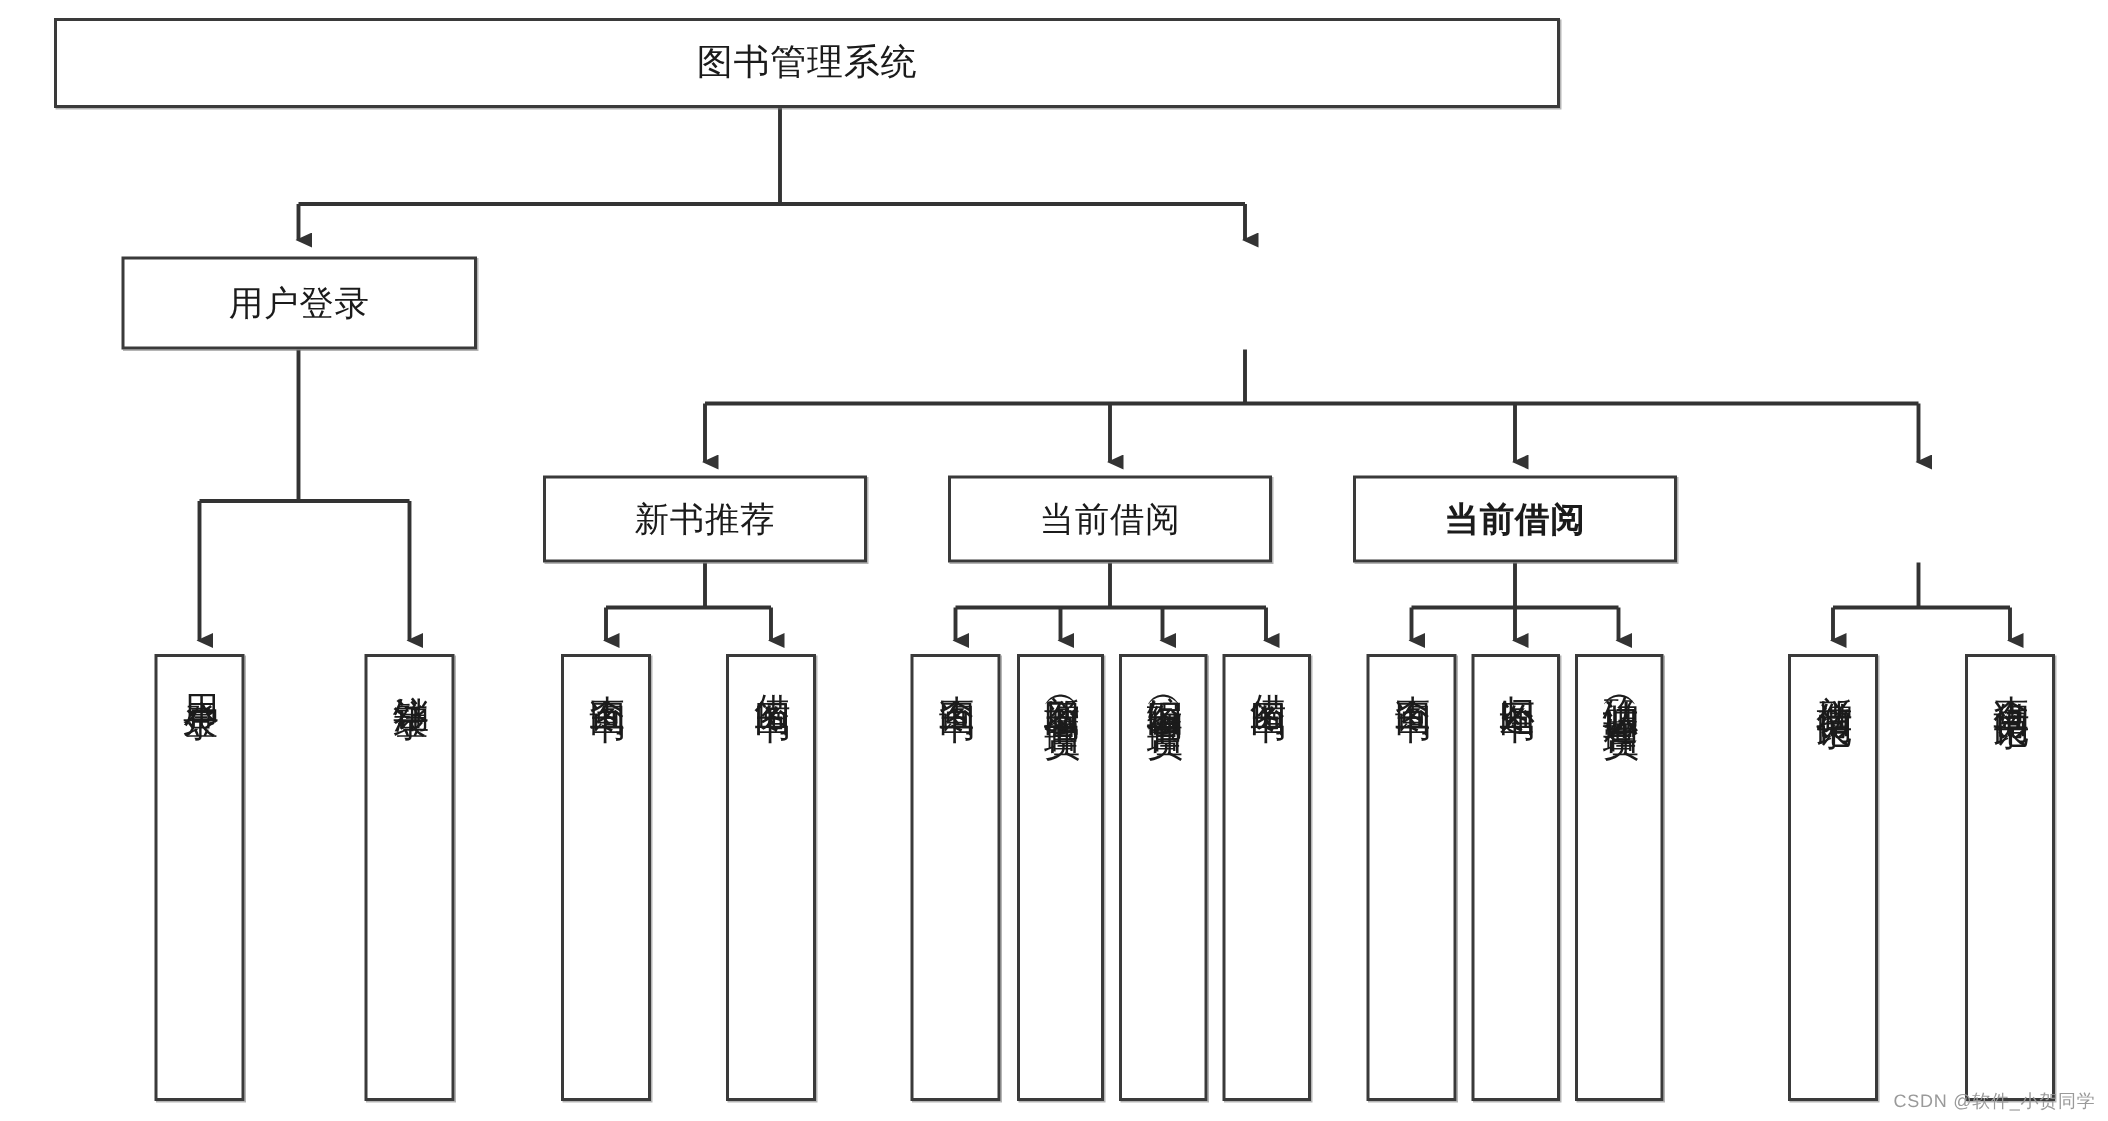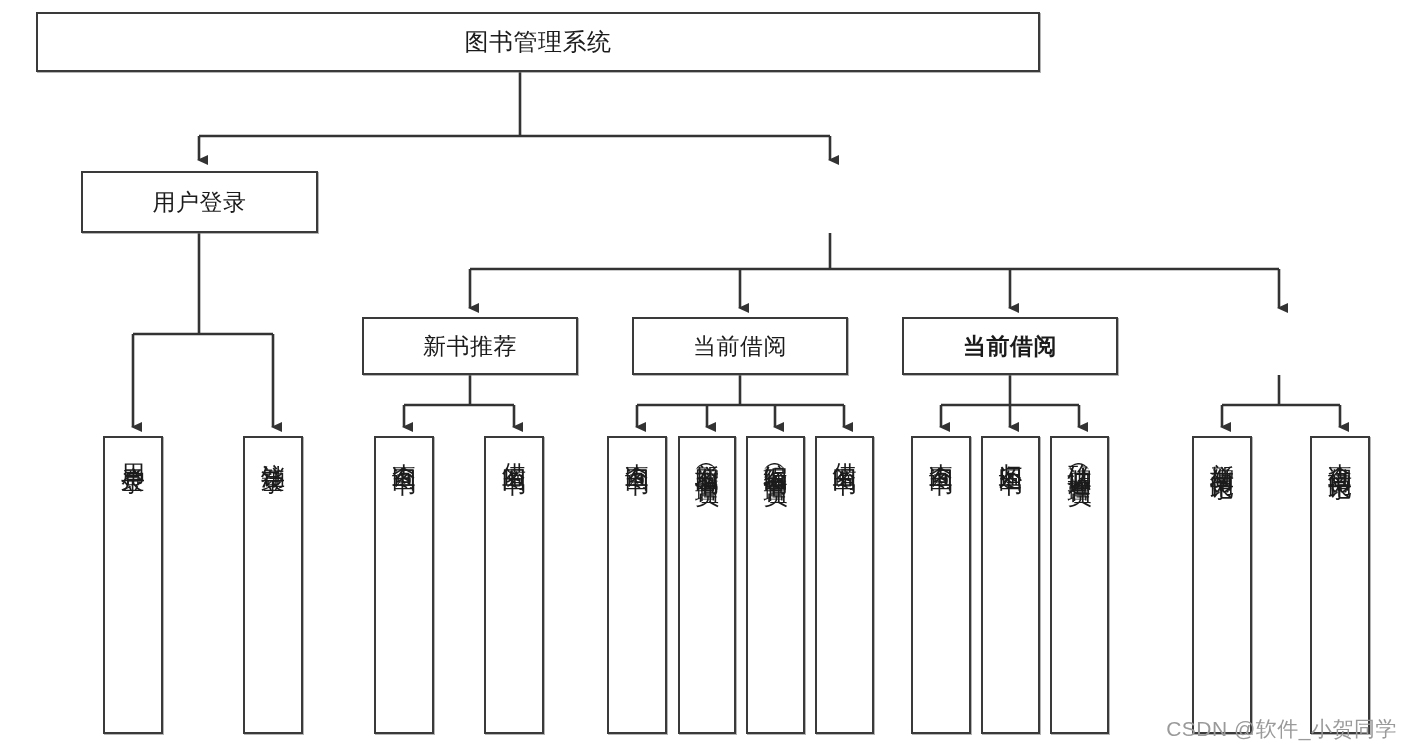--- a/index.html
+++ b/index.html
@@ -56,21 +56,21 @@
     font-size: 24px;
     letter-spacing: 3px;
     line-height: 1;
     margin: 0 auto;
   }
   .node.root .label { font-size: 24px; }
   #watermark {
     position: absolute;
     right: 8px;
     bottom: 4px;
-    font-size: 21px;
+    font-size: 12px;
     color: #9a9a9a;
     white-space: nowrap;
     letter-spacing: 0.5px;
   }
 </style>
 </head>
 <body>
 
 <div id="canvas">
 

